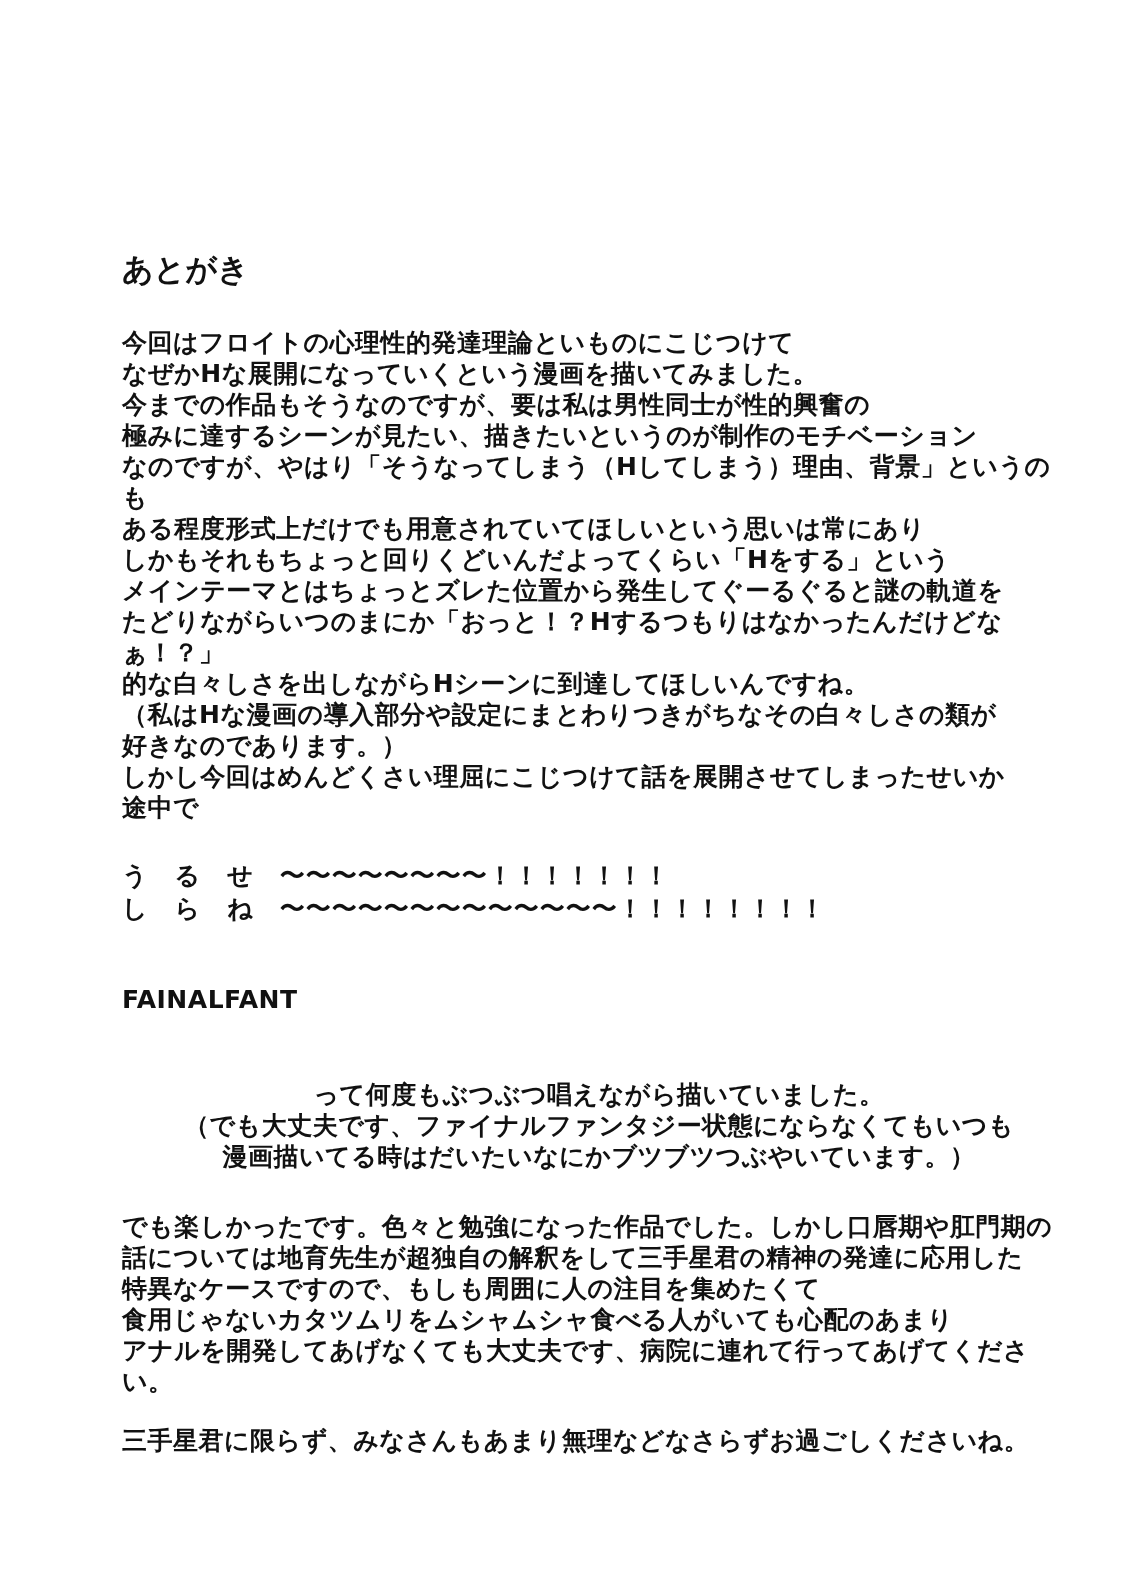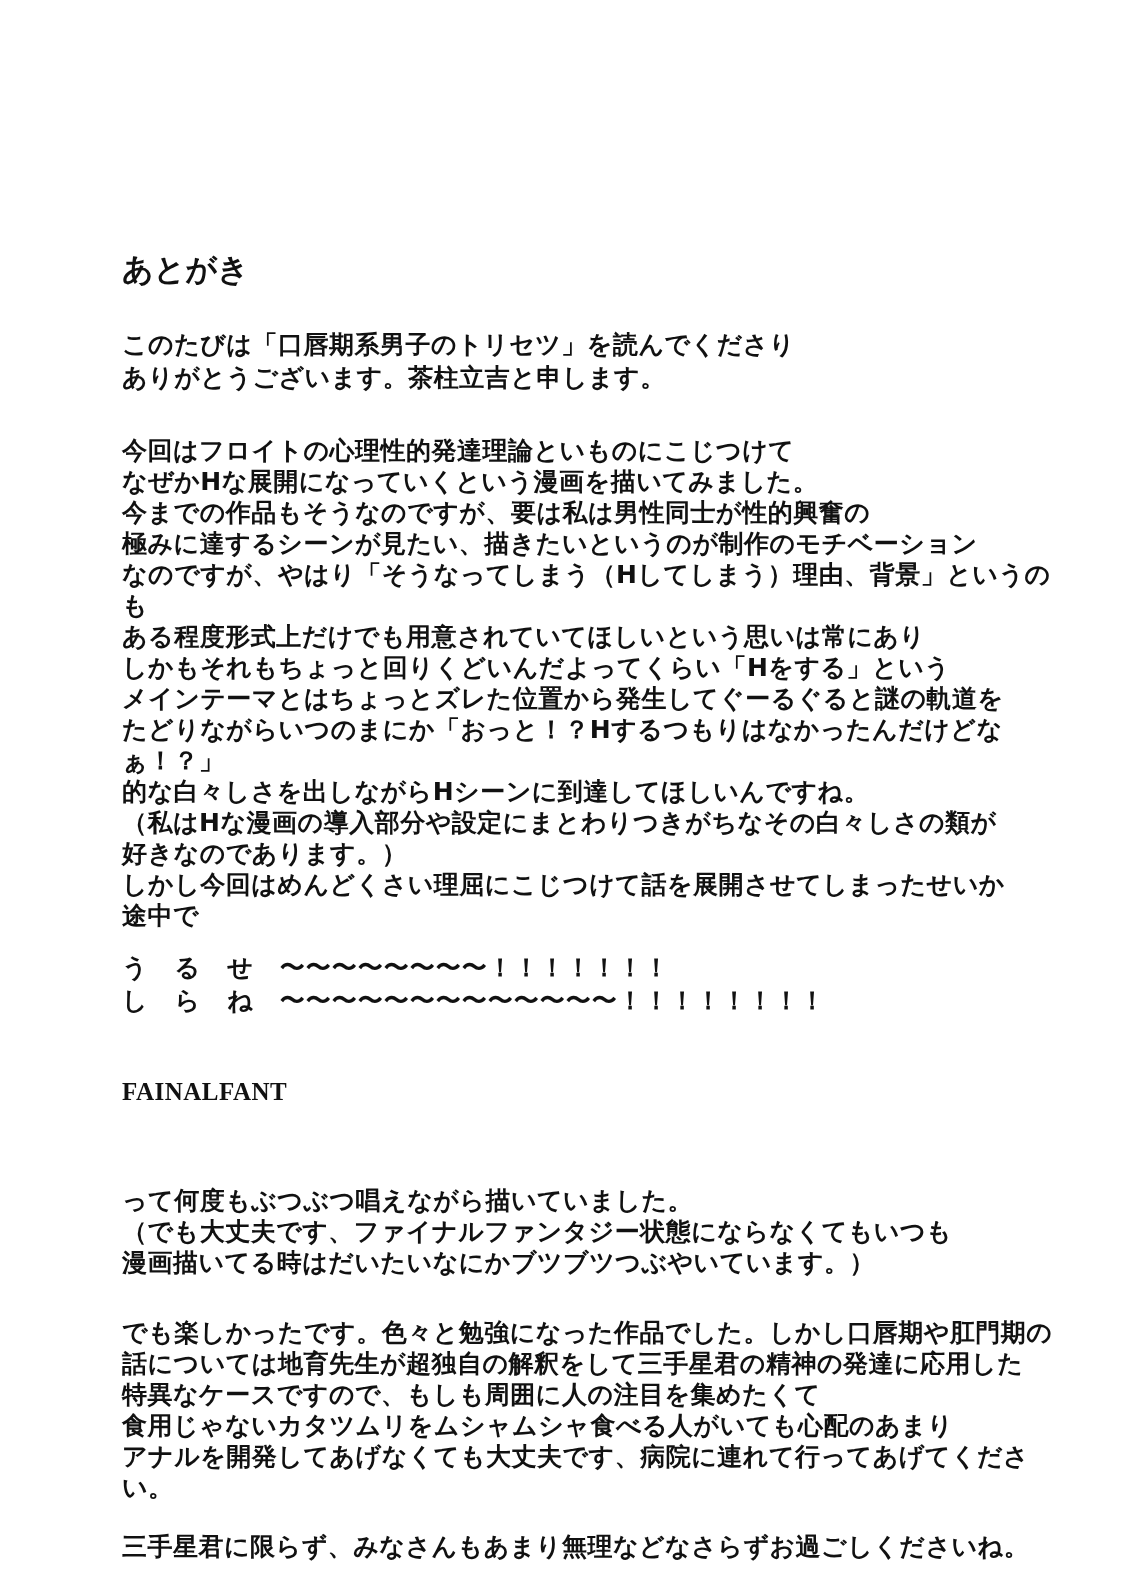--- a/index.html
+++ b/index.html
@@ -28,36 +28,34 @@
   }
   .block {
     white-space: pre-line;
     font-size: 25px;
     line-height: 31px;
     letter-spacing: 0.5px;
     margin: 0;
   }
   .intro    { margin-top: 42px; line-height: 33px; }
   .main     { margin-top: 41px; }
-  .shout    { margin-top: 20px; line-height: 33px; letter-spacing: 1px; }
-  .fantasy  { margin-top: 25px; font-size: 25px; line-height: 33px; font-family: Liberation Serif, serif; }
+  .shout    { margin-top: 36px; line-height: 33px; letter-spacing: 1px; }
+  .fantasy  { margin-top: 25px; font-size: 25px; line-height: 33px; }
   .fantasy-indent { margin-left: 126px; }
-  .chant    { margin-top: 44px; }
+  .chant    { margin-top: 30px; text-align: center; }
   .closing  { margin-top: 39px; }
   .wish     { margin-top: 28px; }
 </style>
 </head>
 <body>
 
 <div class="page">
 
   <h1 class="title">あとがき</h1>
 
-  <div class="block intro">このたびは「口唇期系男子のトリセツ」を読んでくださり
-ありがとうございます。茶柱立吉と申します。</div>
 
   <div class="block main">今回はフロイトの心理性的発達理論といものにこじつけて
 なぜかHな展開になっていくという漫画を描いてみました。
 今までの作品もそうなのですが、要は私は男性同士が性的興奮の
 極みに達するシーンが見たい、描きたいというのが制作のモチベーション
 なのですが、やはり「そうなってしまう（Hしてしまう）理由、背景」というのも
 ある程度形式上だけでも用意されていてほしいという思いは常にあり
 しかもそれもちょっと回りくどいんだよってくらい「Hをする」という
 メインテーマとはちょっとズレた位置から発生してぐーるぐると謎の軌道を
 たどりながらいつのまにか「おっと！？Hするつもりはなかったんだけどなぁ！？」

